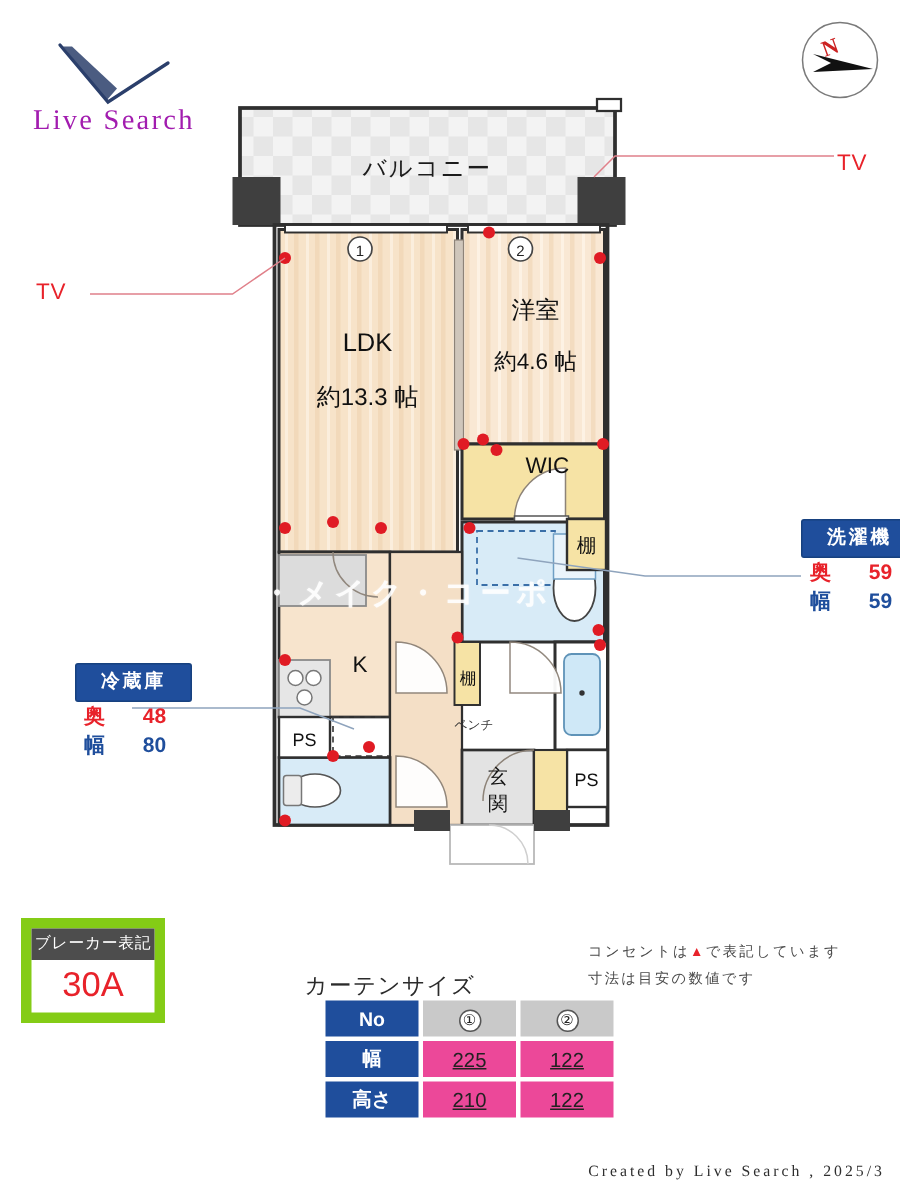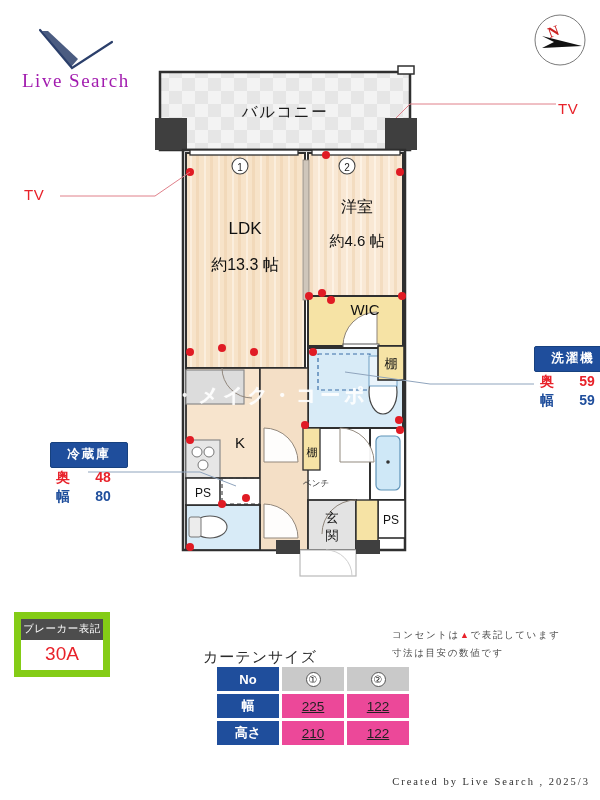--- a/index.html
+++ b/index.html
@@ -49,21 +49,21 @@
   #fridge-callout { left:6px; top:442px;margin-left:44px; }
   #washer-callout { left:534px; top:346px; }
 
   
   #breaker { left:14px; top:612px; width:96px; border:7px solid #84cc16; background:#fff; }
   #breaker .cap {
     background:#4d4d4d; color:#fff; font-size:10.5px; text-align:center;
     padding:3px 0 4px; letter-spacing:.5px;
   }
   #breaker .val {
-    color:#e8222a; font-size:19px; text-align:center; padding:3px 0 5px;
+    color:#e8222a; font-size:23px; text-align:center; padding:3px 0 5px;
     font-family:"Liberation Sans",sans-serif;
   }
 
   
   #notes { left:392px; top:626px; font-size:9.5px; color:#4a4a4a; line-height:1.9; letter-spacing:1.6px; }
   #notes .tri { color:#e8222a; font-size:9px; }
 
   
   #curtain-title { left:0; top:648px; width:520px; text-align:center; font-size:15px; color:#2b2b2b; letter-spacing:1px; }
   #curtain-table { left:214px; top:664px; border-collapse:separate; border-spacing:3px; }

